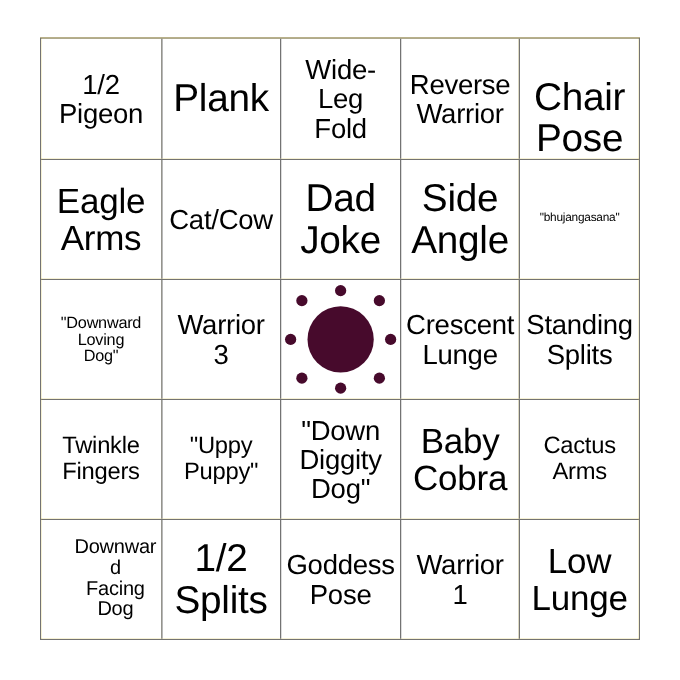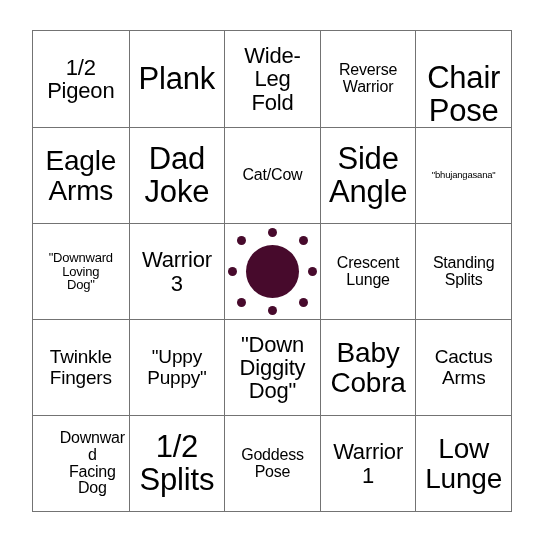--- a/index.html
+++ b/index.html
@@ -55,21 +55,21 @@
     line-height: 1.06;
     letter-spacing: -0.2px;
     word-break: break-word;
     white-space: pre-line;
   }
   
   .fs-xxl .cell-text { font-size: 31px; }
   .fs-xl  .cell-text { font-size: 28px; }
   .fs-lg  .cell-text { font-size: 19px; }
   .fs-md  .cell-text { font-size: 22px; }
-  .fs-sm  .cell-text { font-size: 16px; }
+  .fs-sm  .cell-text { font-size: 22px; }
   .fs-xs  .cell-text { font-size: 16px; }
   .fs-xxs .cell-text { font-size: 13px; }
   .fs-tiny .cell-text { font-size: 9.5px; }
 
   
   .free-space {
     position: relative;
   }
   .sun-wrap {
     position: relative;
@@ -127,26 +127,26 @@
       <div class="bingo-cell fs-xxl" style="border-left-color: rgb(115, 115, 115);">
         <span class="cell-text" style="color: rgb(0, 0, 0); margin-top: 32px;">Chair
 Pose</span>
       </div>
     </div>
     <div class="bingo-row">
       <div class="bingo-cell fs-xl" style="border-left-color: rgb(115, 115, 115);">
         <span class="cell-text" style="color: rgb(0, 0, 0);">Eagle
 Arms</span>
       </div>
+      <div class="bingo-cell fs-sm" style="border-left-color: rgb(115, 115, 115);">
+        <span class="cell-text" style="color: rgb(0, 0, 0);">Cat/Cow</span>
+      </div>
       <div class="bingo-cell fs-xxl" style="border-left-color: rgb(115, 115, 115);">
         <span class="cell-text" style="color: rgb(0, 0, 0);">Dad
 Joke</span>
-      </div>
-      <div class="bingo-cell fs-sm" style="border-left-color: rgb(115, 115, 115);">
-        <span class="cell-text" style="color: rgb(0, 0, 0);">Cat/Cow</span>
       </div>
       <div class="bingo-cell fs-xxl" style="border-left-color: rgb(115, 115, 115);">
         <span class="cell-text" style="color: rgb(0, 0, 0);">Side
 Angle</span>
       </div>
       <div class="bingo-cell fs-tiny" style="border-left-color: rgb(115, 115, 115);">
         <span class="cell-text" style="color: rgb(0, 0, 0);">"bhujangasana"</span>
       </div>
     </div>
     <div class="bingo-row">

